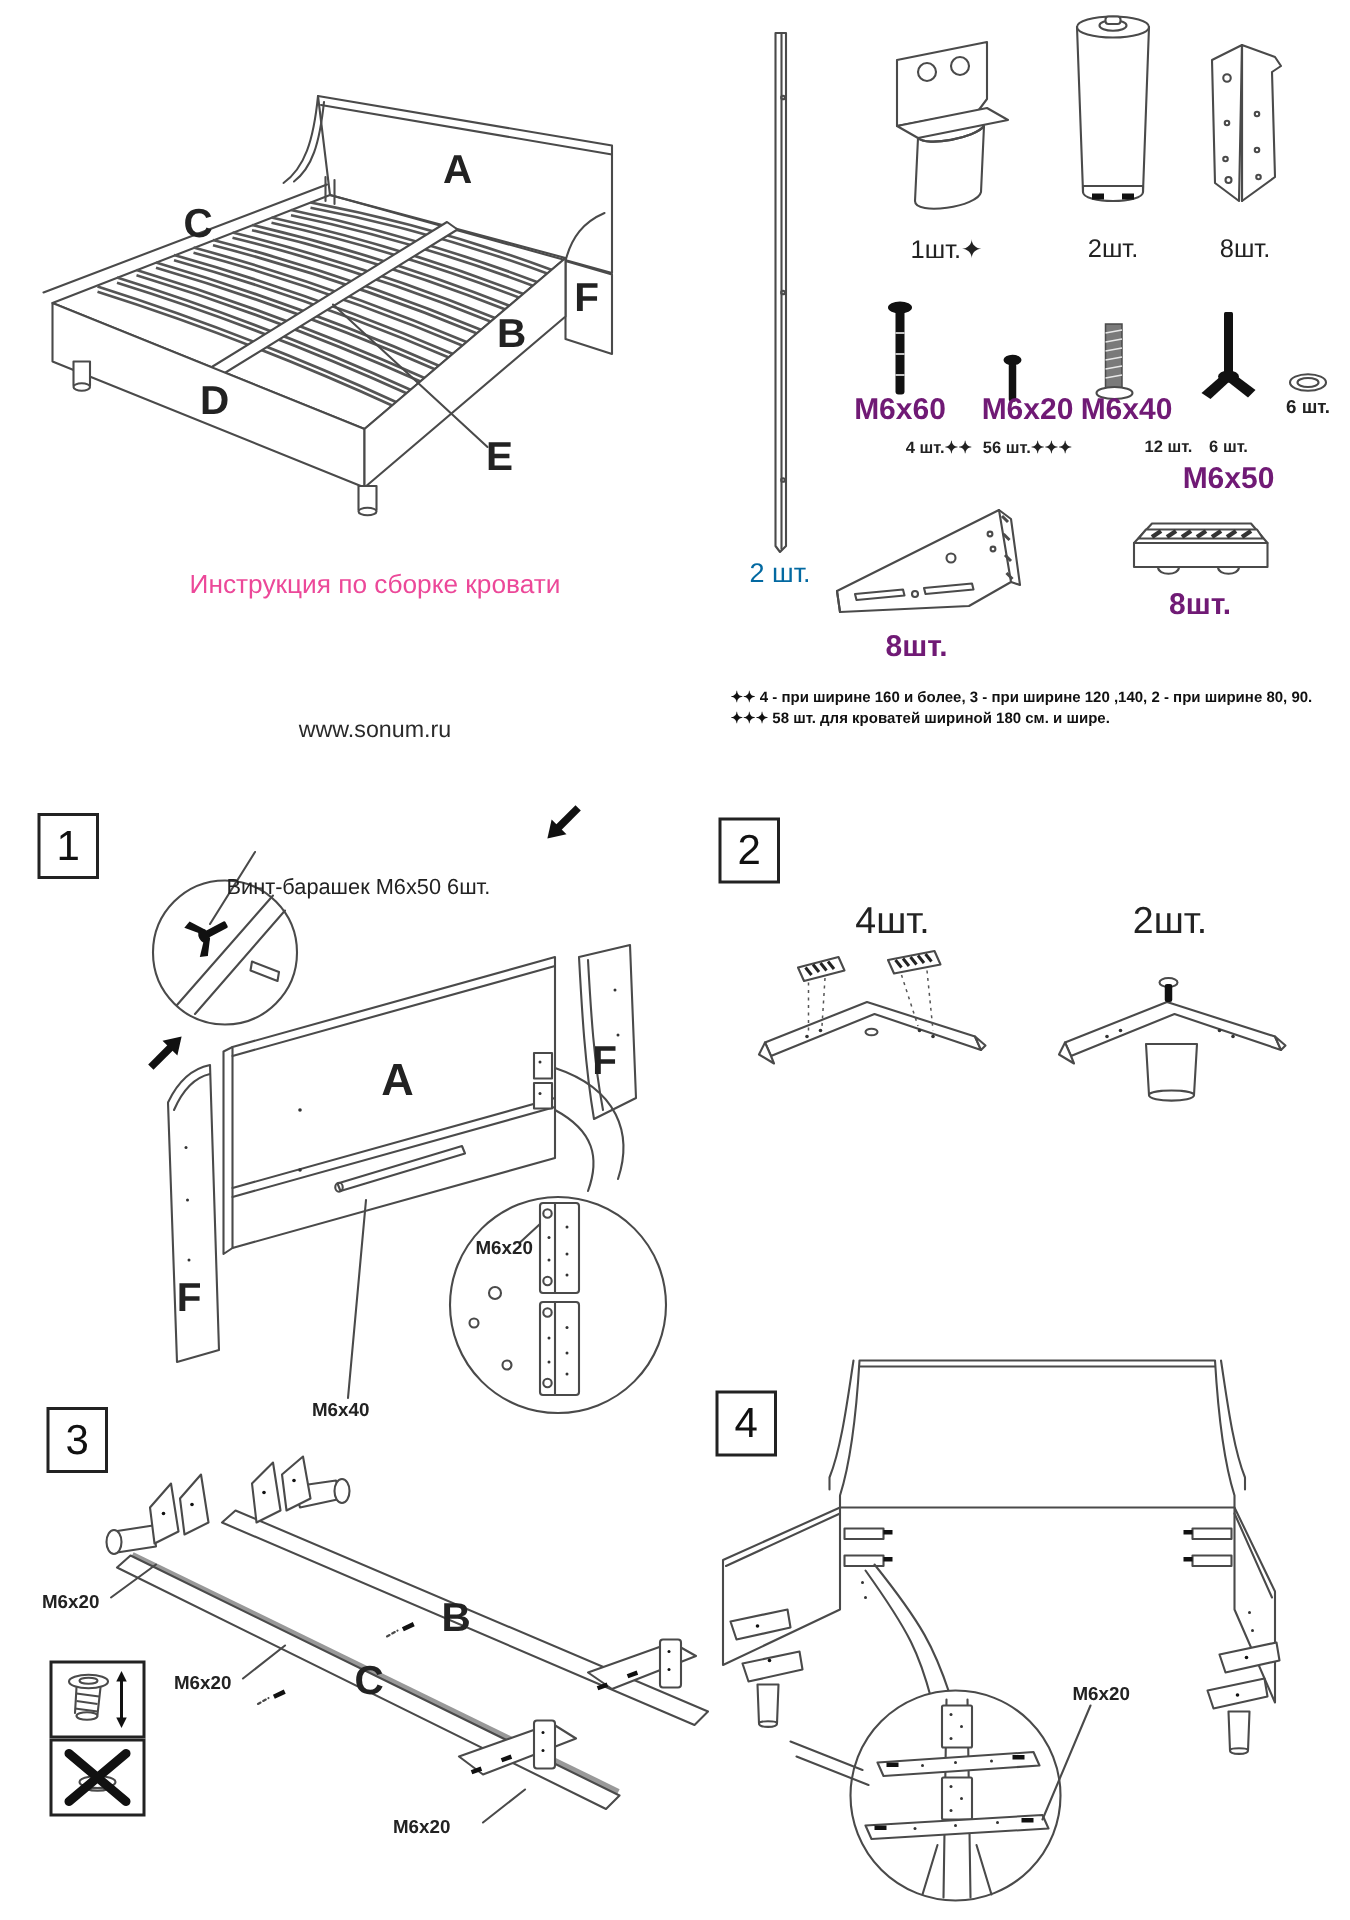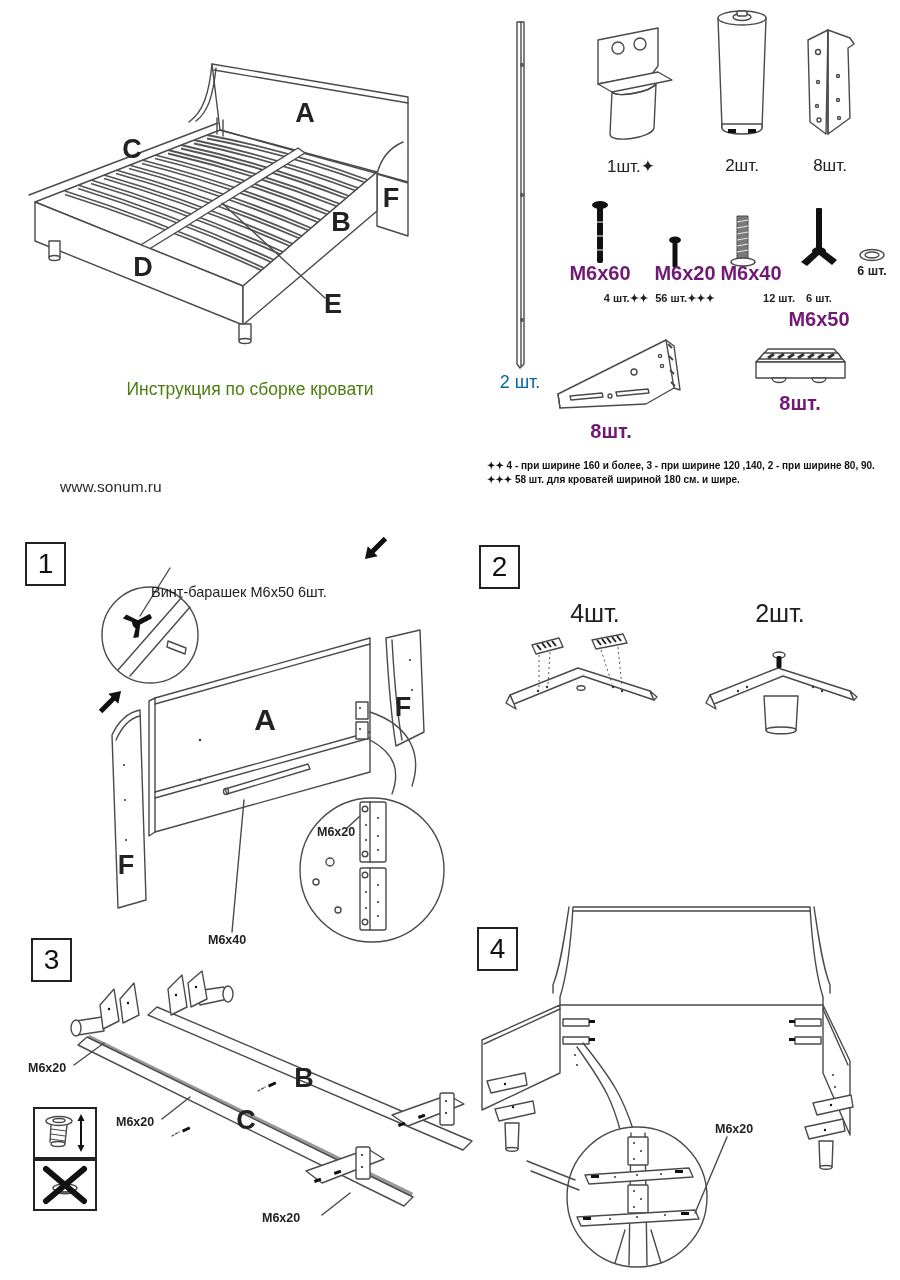--- a/index.html
+++ b/index.html
@@ -7,22 +7,22 @@
   #page{position:relative;width:900px;height:1280px;overflow:hidden;background:#fff;}
   .abs{position:absolute;}
   svg{overflow:visible;display:block;}
   svg path,svg polygon,svg rect,svg circle,svg ellipse,svg line,svg polyline{vector-effect:non-scaling-stroke;}
   .lw{stroke:#4a4a4a;stroke-width:1.4;fill:none;stroke-linejoin:round;stroke-linecap:round;}
   .lwf{stroke:#4a4a4a;stroke-width:1.4;fill:#fff;stroke-linejoin:round;}
   .blk{fill:#111;stroke:none;}
   .lbl-letter{font-family:"Liberation Sans",sans-serif;font-weight:600;font-size:27px;fill:#222;}
   .lbl-small{font-family:"Liberation Sans",sans-serif;font-weight:600;font-size:12.5px;fill:#222;}
   .lbl-qty-big{font-family:"Liberation Sans",sans-serif;font-weight:500;font-size:25px;fill:#222;}
-  .title{font-size:17.5px;line-height:27px;text-align:center;color:#4d7c0f;}
-  .website{font-size:15.5px;text-align:left;color:#2a2a2a;}
+  .title{font-size:17.5px;line-height:27px;text-align:center;color:#ec4899;}
+  .website{font-size:15.5px;text-align:center;color:#2a2a2a;}
   .part-label{font-size:20px;font-weight:700;text-align:center;color:#701a75;}
   .part-qty{font-size:11px;font-weight:700;text-align:center;color:#222;}
   .qty-mid{font-size:17px;font-weight:500;text-align:center;color:#222;}
   .qty-18{font-size:18px;font-weight:500;text-align:center;color:#0369a1;}
   .numbox{width:37px;height:40px;border:2px solid #222;background:#fff;display:flex;align-items:center;justify-content:center;font-size:28px;font-weight:400;color:#111;z-index:5;}
   .callout{font-size:14.5px;font-weight:500;color:#222;z-index:4;margin-top:24px;}
   .footnotes{font-size:10px;font-weight:600;color:#111;line-height:13.5px;letter-spacing:0px;}
   .warnbox{width:60px;height:48px;border:2px solid #222;background:#fff;display:flex;align-items:center;justify-content:center;}
 </style>
 </head>

